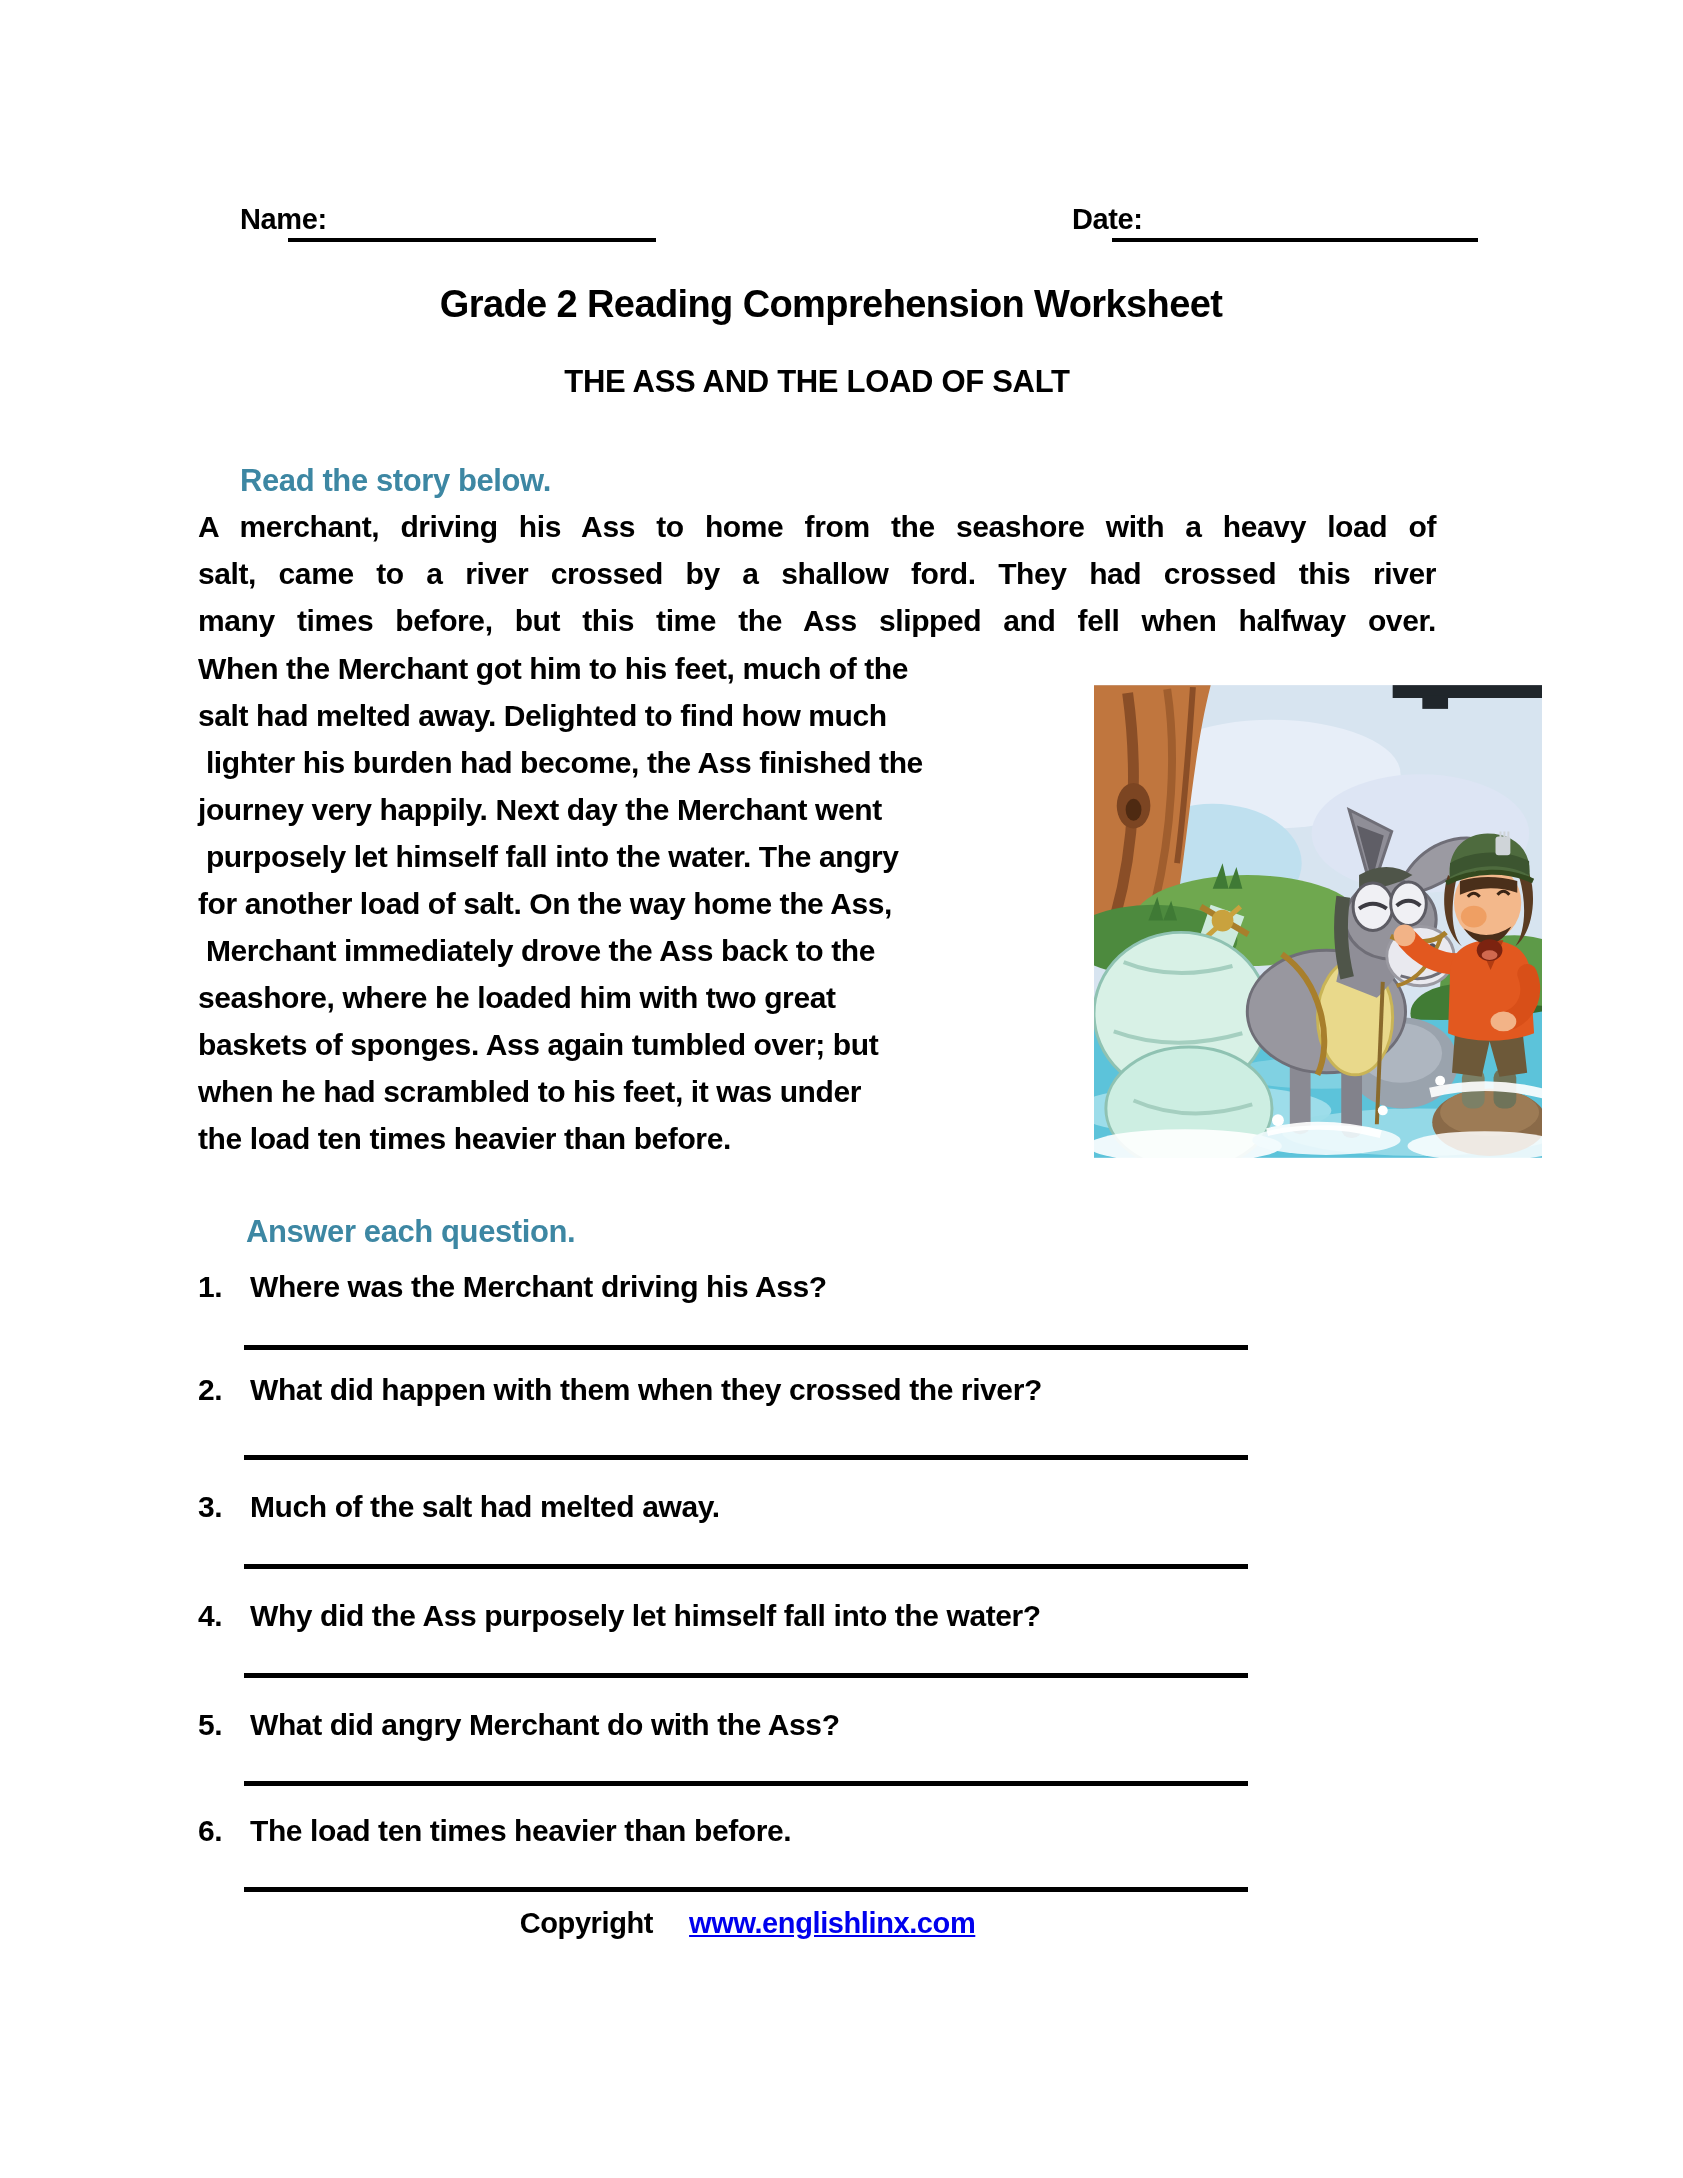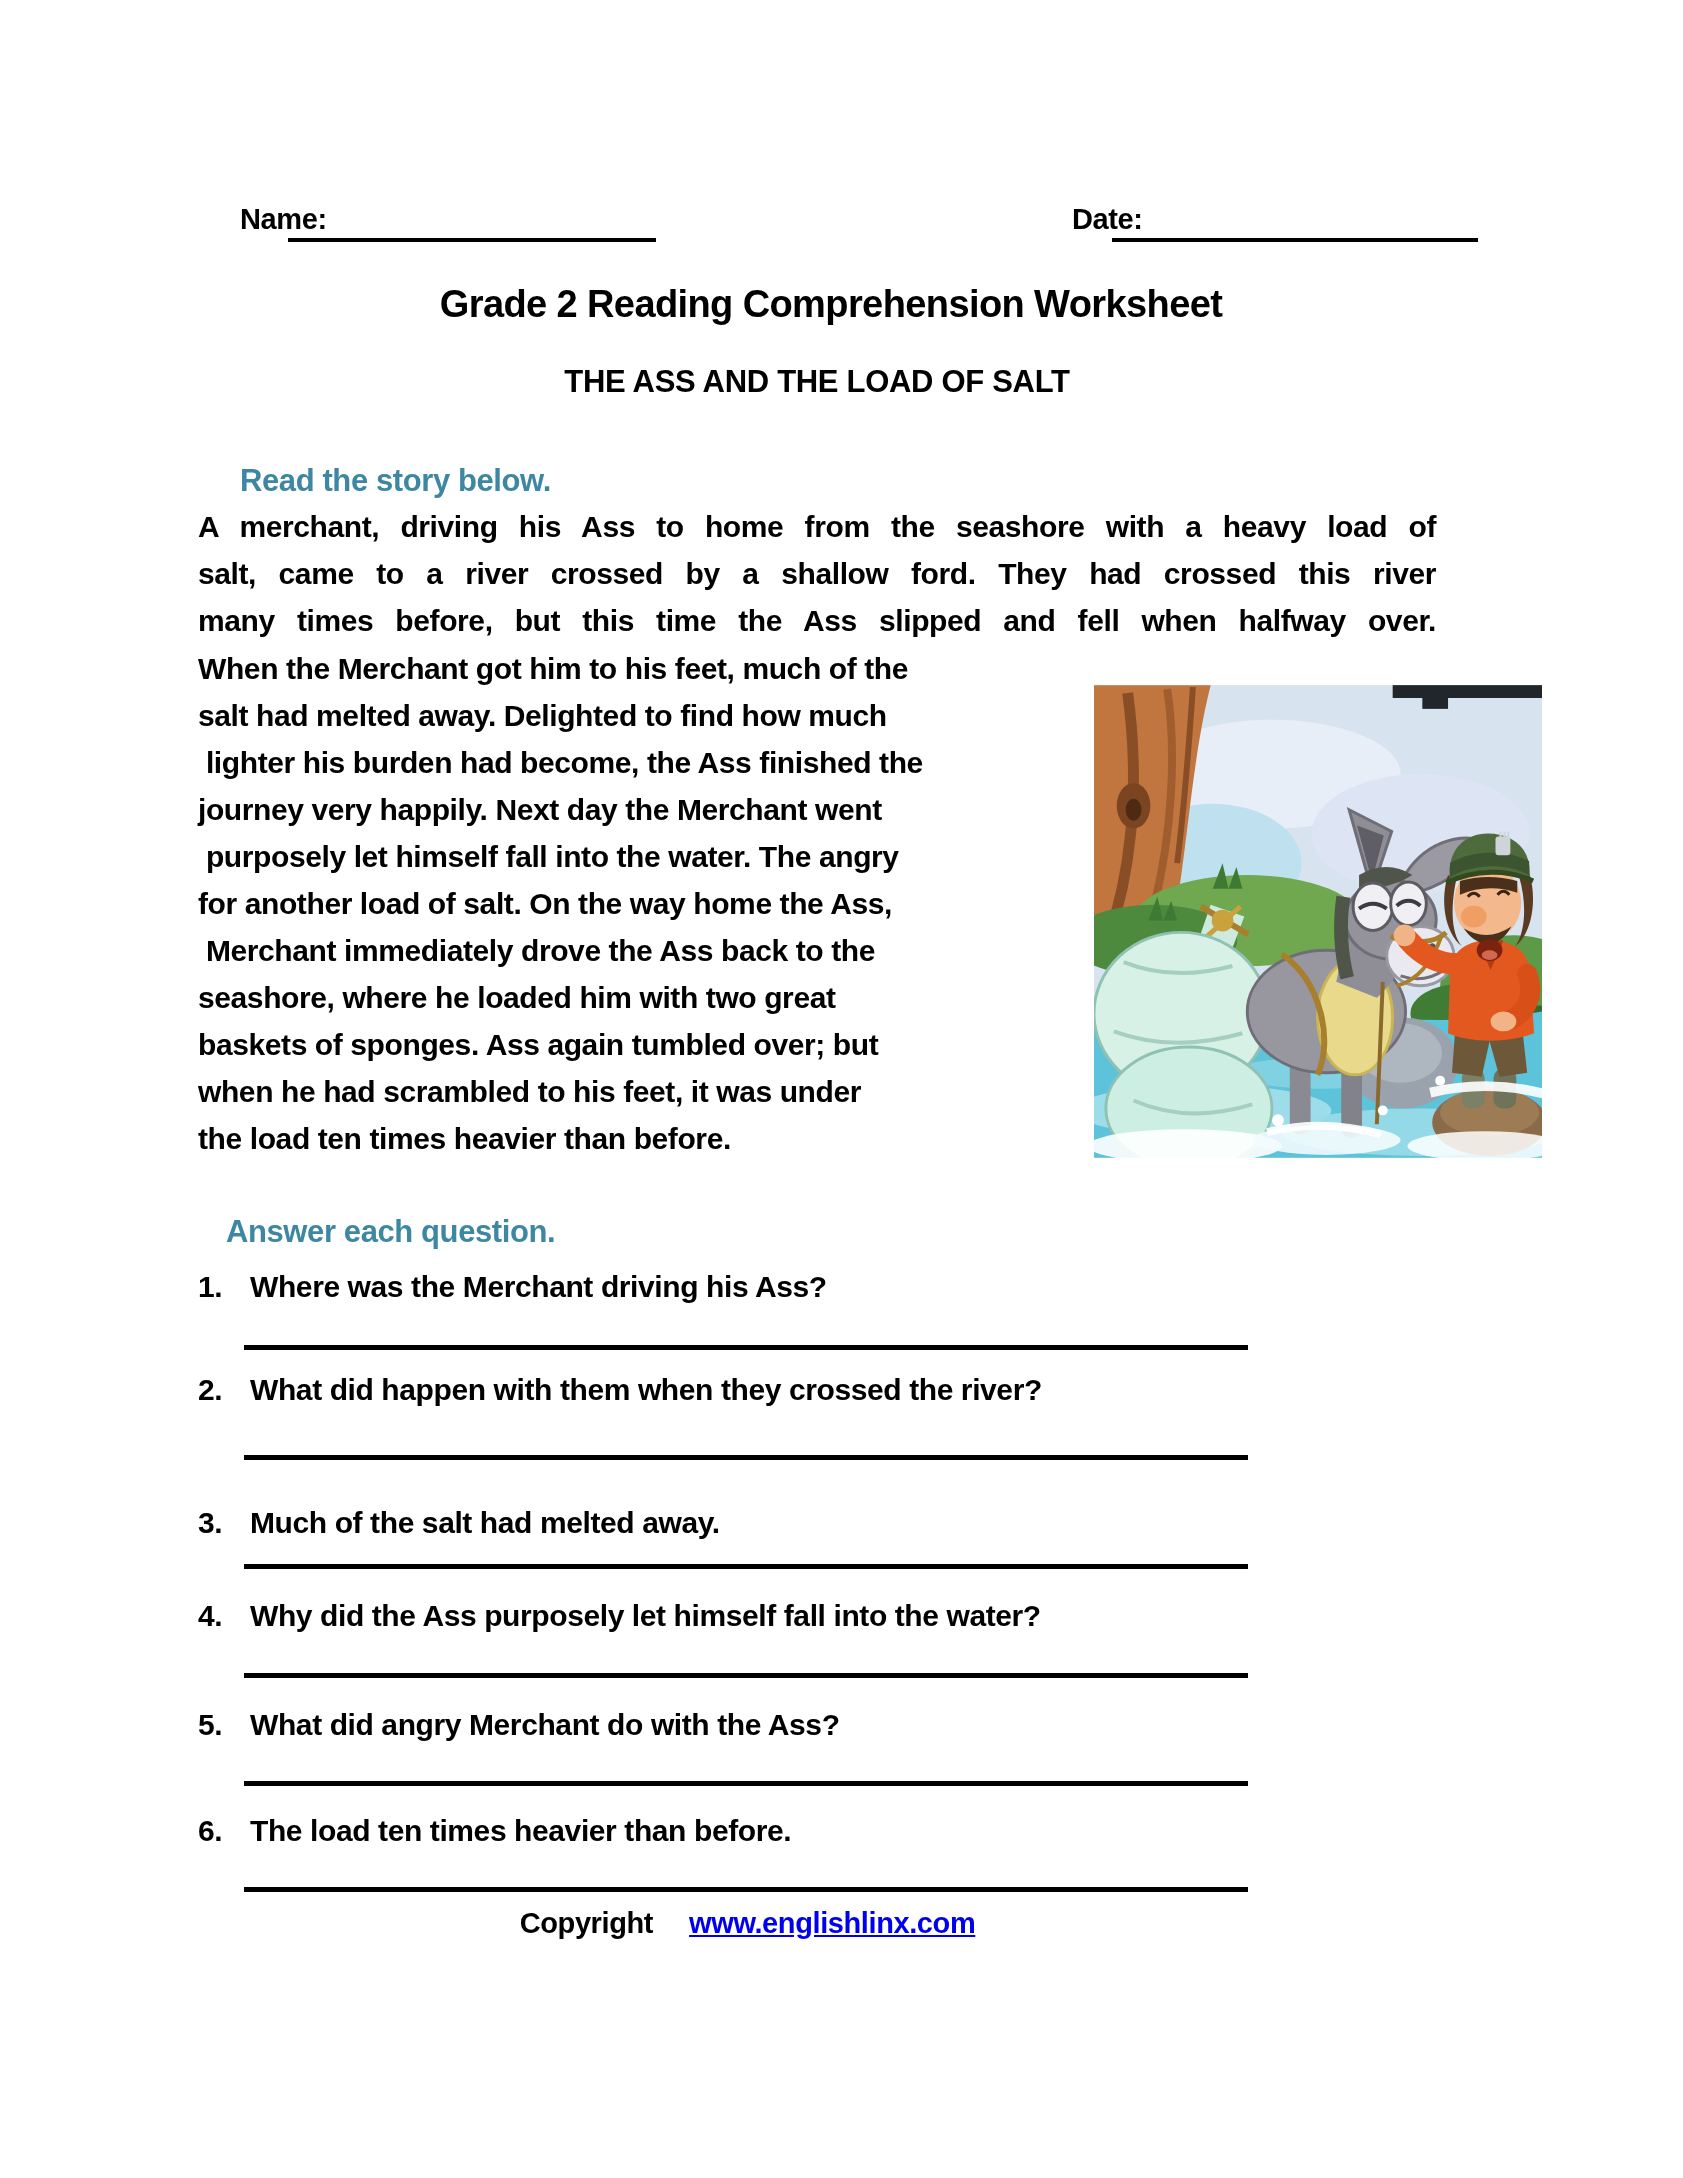--- a/index.html
+++ b/index.html
@@ -181,33 +181,33 @@
     <ellipse cx="92" cy="466" rx="98" ry="17" fill="#ffffff" opacity="0.9"></ellipse>
     <ellipse cx="235" cy="460" rx="75" ry="15" fill="#f2fbfd" opacity="0.9"></ellipse>
     <ellipse cx="395" cy="466" rx="78" ry="15" fill="#ffffff" opacity="0.85"></ellipse>
     <path d="M340,412 Q400,398 458,414" stroke="#ffffff" stroke-width="10" fill="none" opacity="0.9"></path>
     <path d="M175,452 Q230,438 290,454" stroke="#ffffff" stroke-width="8" fill="none" opacity="0.9"></path>
     <circle cx="186" cy="440" r="6" fill="#ffffff"></circle>
     <circle cx="292" cy="430" r="5" fill="#ffffff"></circle>
     <circle cx="350" cy="400" r="5" fill="#ffffff"></circle>
   </svg>
 
-  <div class="abs section-heading" style="left:184px;top:1214px;">Answer each question.</div>
+  <div class="abs section-heading" style="left:204px;top:1214px;">Answer each question.</div>
 
   <div class="q" style="top:1269px;">
     <span class="qnum">1.</span><span>Where was the Merchant driving his Ass?</span>
   </div>
   <div class="answer-line" style="top:1345px;"></div>
 
   <div class="q" style="top:1372px;">
     <span class="qnum">2.</span><span>What did happen with them when they crossed the river?</span>
   </div>
   <div class="answer-line" style="top:1455px;"></div>
 
-  <div class="q" style="top:1489px;margin-top:16px;">
+  <div class="q" style="top:1489px;">
     <span class="qnum">3.</span><span>Much of the salt had melted away.</span>
   </div>
   <div class="answer-line" style="top:1564px;"></div>
 
   <div class="q" style="top:1598px;">
     <span class="qnum">4.</span><span>Why did the Ass purposely let himself fall into the water?</span>
   </div>
   <div class="answer-line" style="top:1673px;"></div>
 
   <div class="q" style="top:1707px;">

